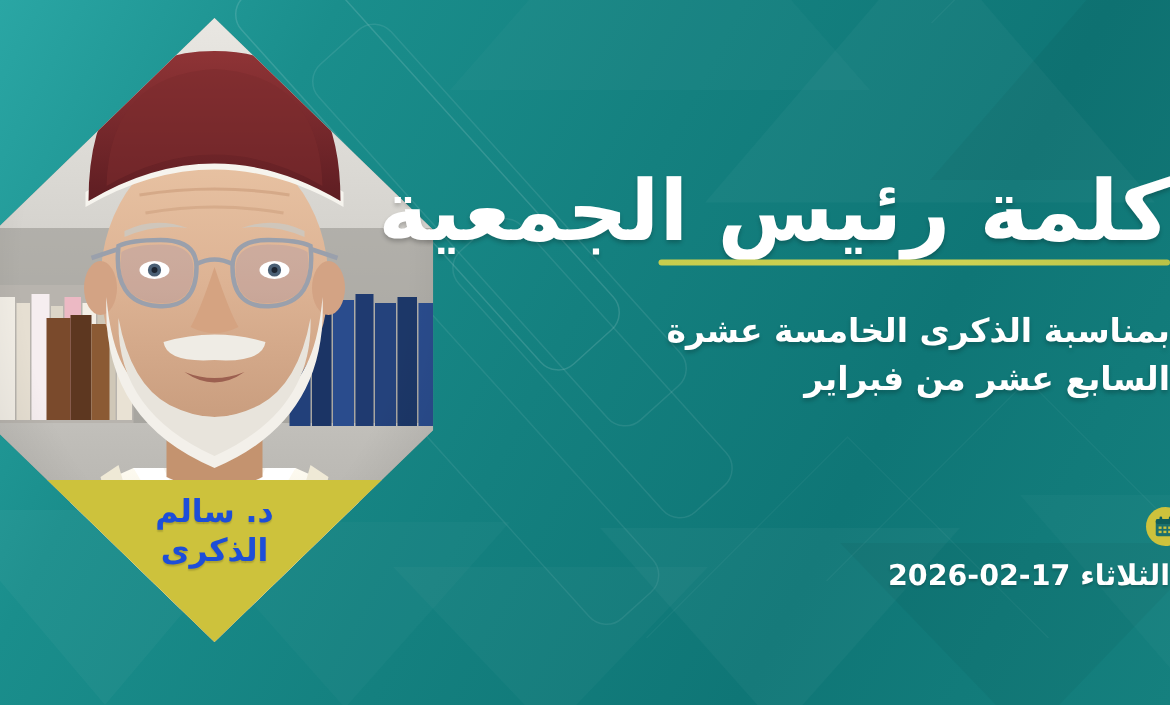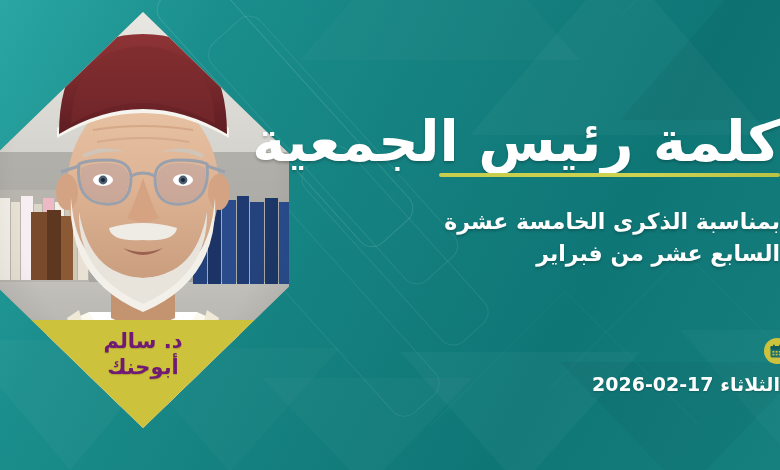--- a/index.html
+++ b/index.html
@@ -64,21 +64,21 @@
     left:0; right:0; bottom:0;
     height:108px;
     background:#cdc23c;
     -webkit-clip-path: polygon(0% 0%, 100% 0%, 50% 100%);
     clip-path: polygon(0% 0%, 100% 0%, 50% 100%);
     display:flex; flex-direction:column;
     align-items:center;
     padding-top:9px;
   }
   .name-line {
-    color:#701a75;
+    color:#1d4ed8;
     font-size:21px;
     font-weight:bold;
     line-height:1.22;
     direction:rtl;
     text-align:center;
     text-shadow:0 1px 1px rgba(0,0,0,0.16);
   }
 
   
   .content {
@@ -284,21 +284,21 @@
 
         <path d="M62 122 Q62 22 146 22 Q230 22 230 122 Q146 72 62 122 Z" fill="url(#capg)"></path>
         <path d="M74 112 Q76 38 146 34 Q216 38 218 112 Q146 70 74 112 Z" fill="#7b2b2e" opacity="0.55"></path>
 
         <rect x="0" y="0" width="292" height="416" fill="url(#blurv)"></rect>
       </svg>
     </div>
 
     <div class="name-band">
       <div class="name-line">د. سالم</div>
-      <div class="name-line">أبوحنك</div>
+      <div class="name-line">الذكرى</div>
     </div>
   </div>
 
   <div class="content">
 
     <div class="title">كلمة رئيس الجمعية</div>
 
     <div class="title-rule"></div>
 
     <div class="subtitle">

